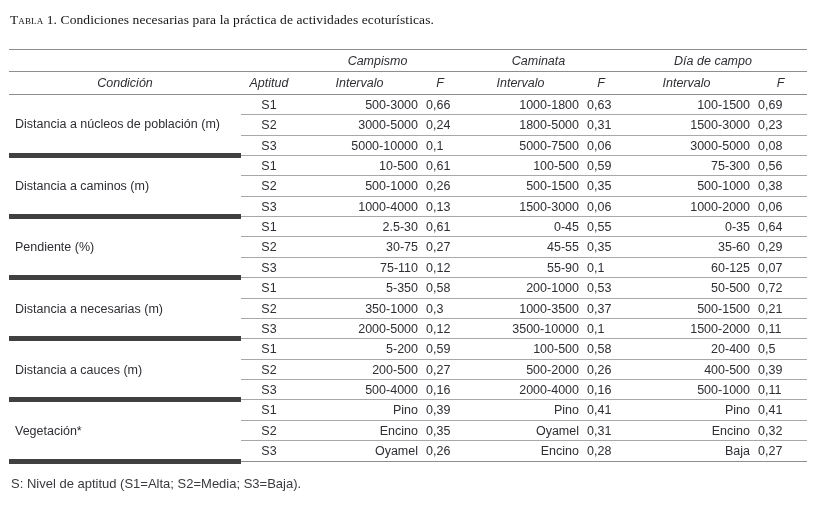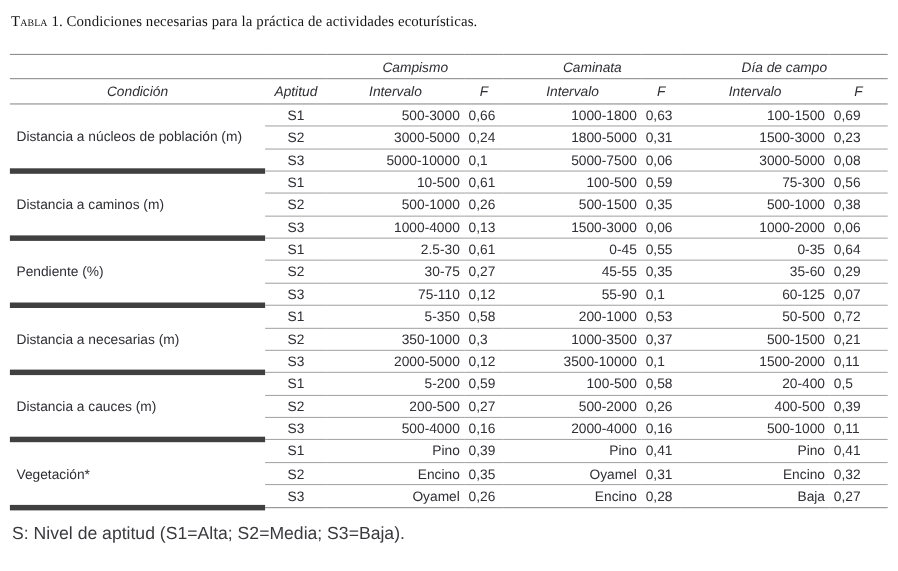--- a/index.html
+++ b/index.html
@@ -60,21 +60,21 @@
     padding-left: 6px;
     border-bottom: 5px solid #404040;
   }
   tbody tr:last-child td { border-bottom: 1px solid #8e8e8e; }
   td.apt { text-align: center; }
   td.interval { text-align: right; padding-left: 14px; }
   td.fval { }
 
   .footnotes { margin: 9px 0 0 2px; }
   .footnotes p {
-    font-size: 16px;
+    font-size: 13px;
     line-height: 1.48;
     color: #3a3a3e;
     margin-top: 10px;
   }
 </style>
 </head>
 <body>
 
 <div class="page">
 

